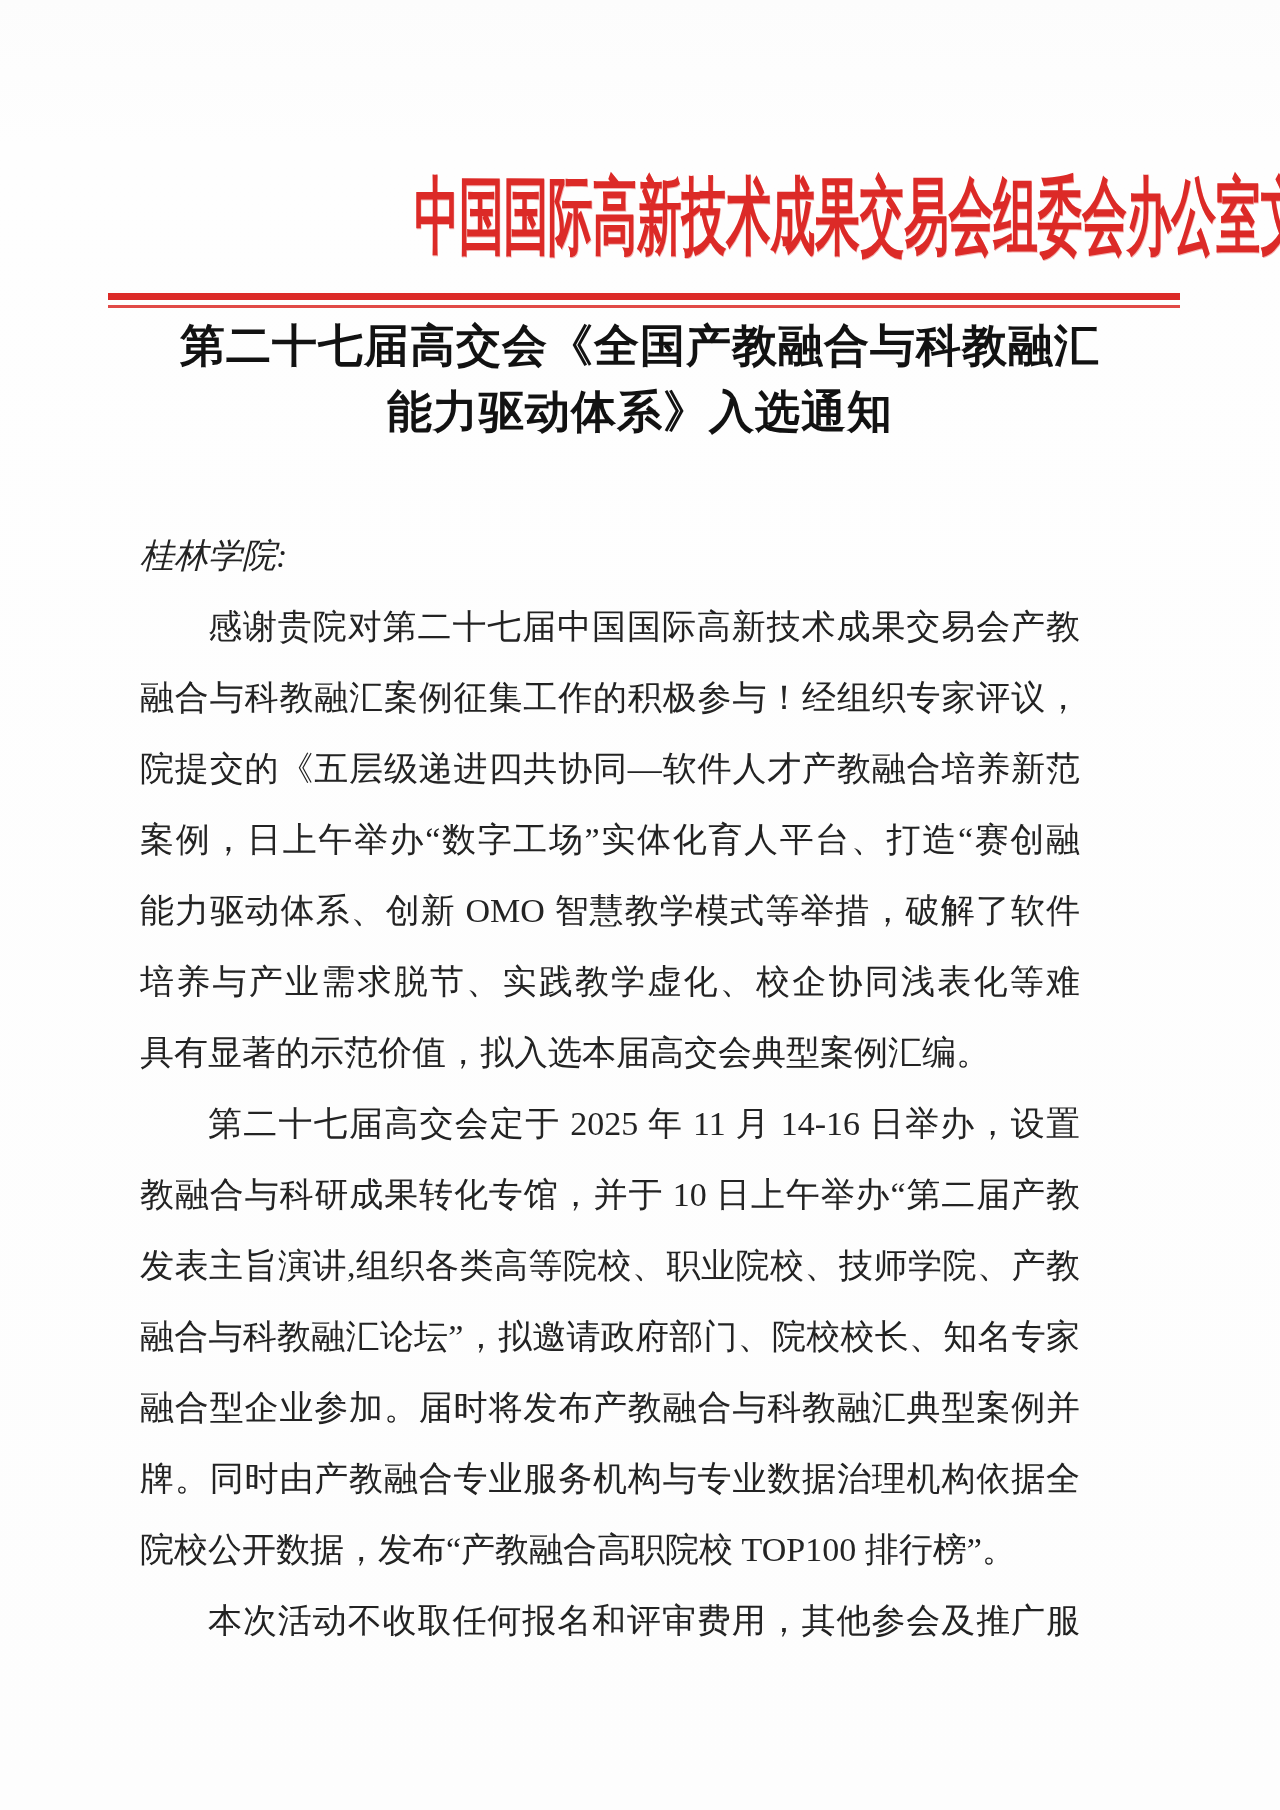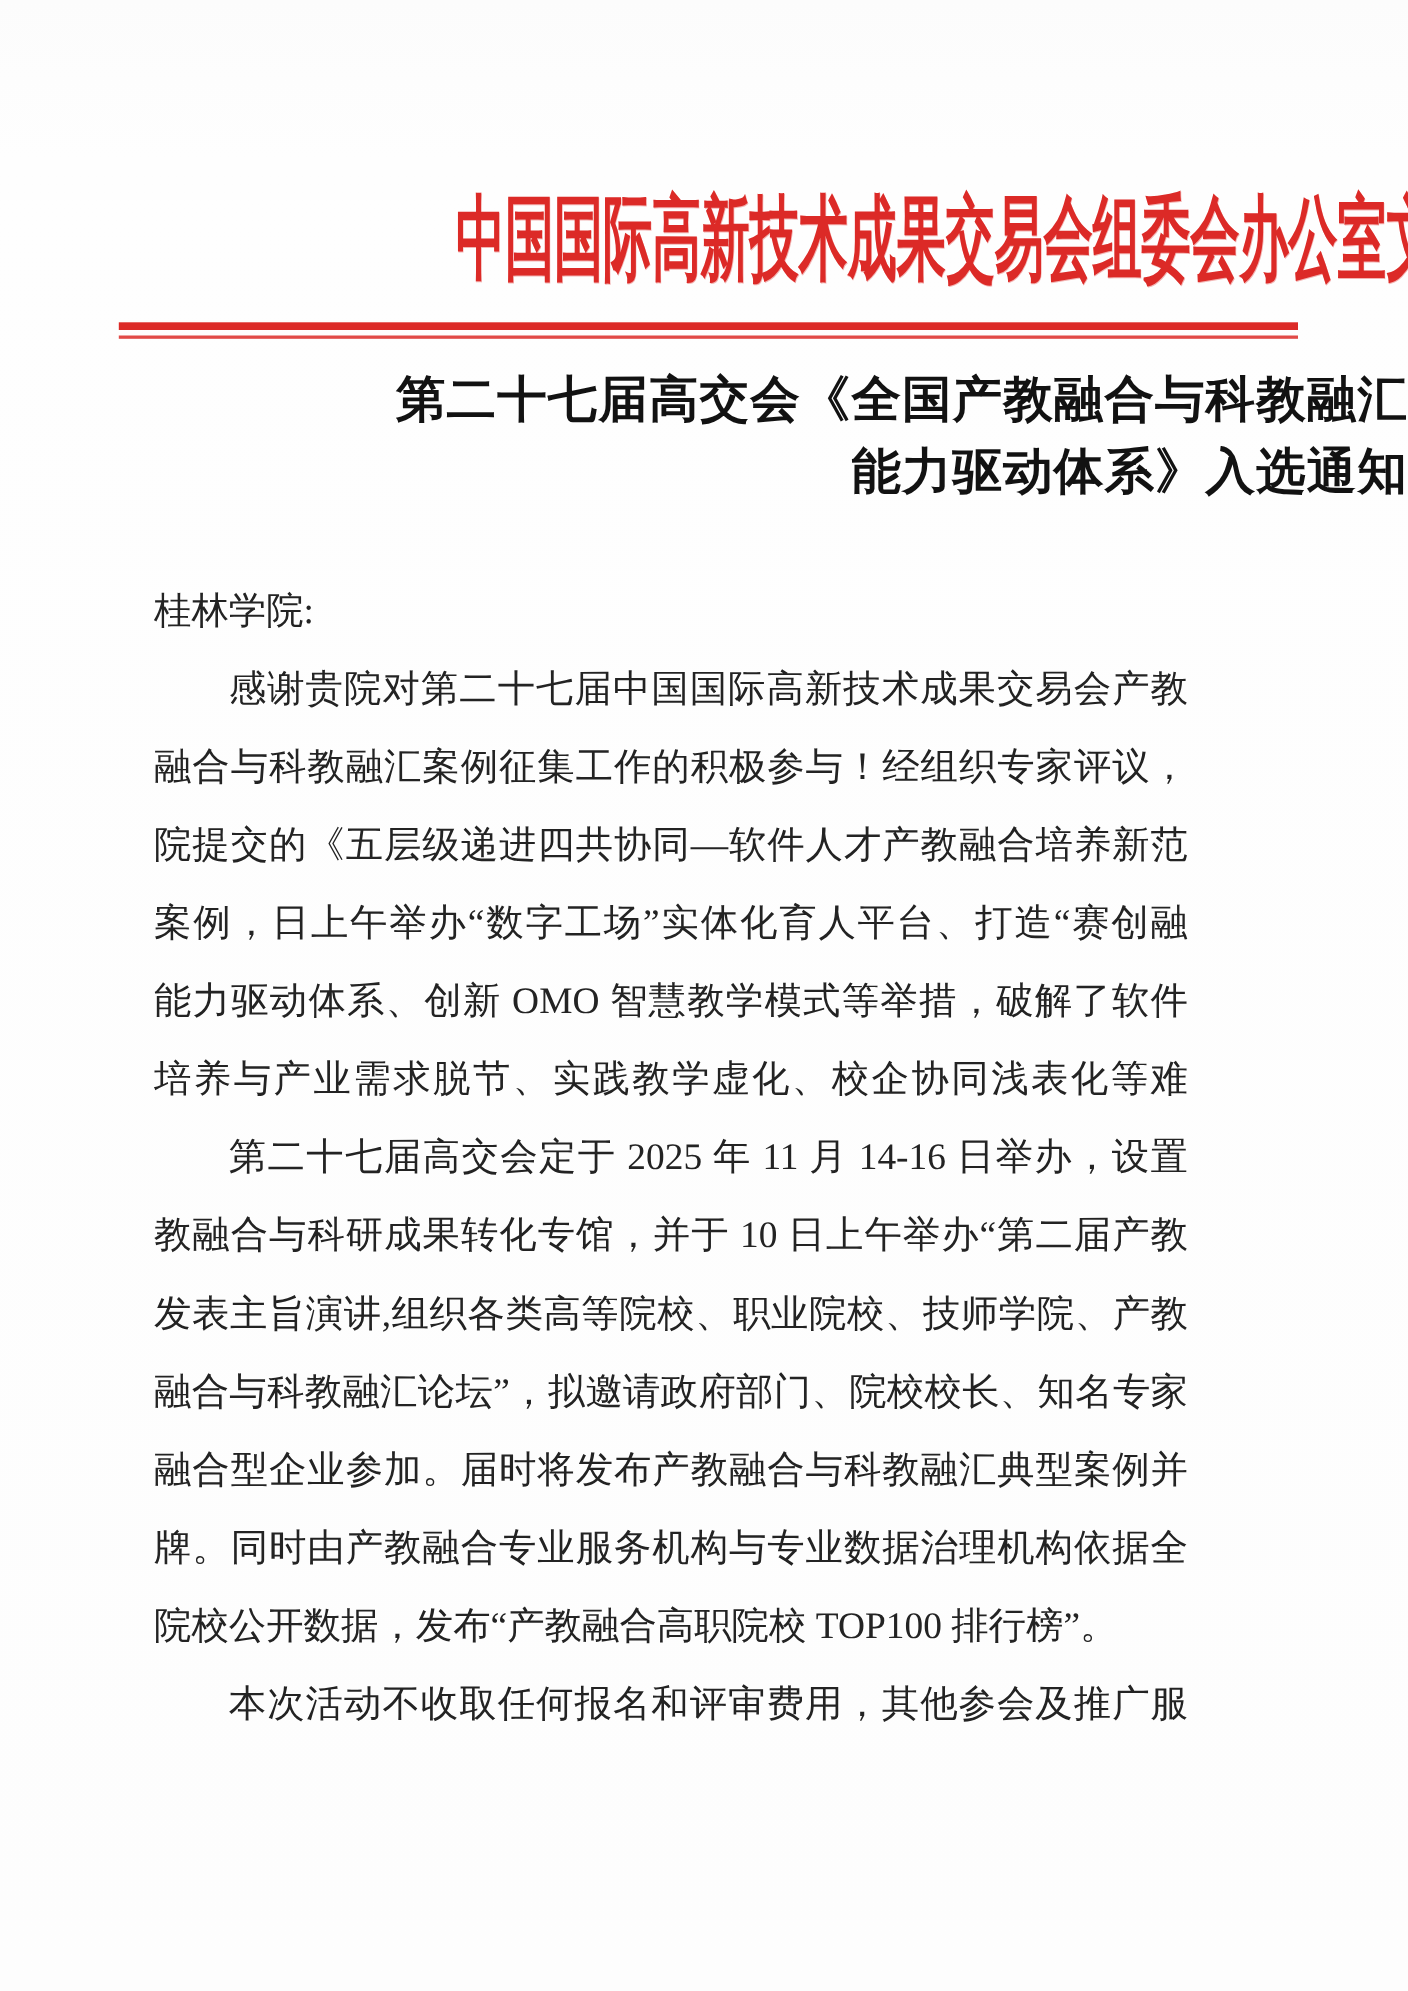--- a/index.html
+++ b/index.html
@@ -39,22 +39,22 @@
   }
   .rule-thin {
     position: absolute; left: 108px; width: 1072px;
     top: 305px; height: 3px;
     background: var(--red, #dc2a27);
     opacity: 0.85;
   }
   
   .doc-title {
     position: absolute;
-    top: 330px; left: 0; width: 100%;
-    text-align: right;
+    top: 313px; left: 0; width: 100%;
+    text-align: center;
     font-weight: bold;
     color: var(--title-ink, #111);
     font-size: 45px;
     line-height: 66px;
     letter-spacing: 1px;
   }
   
   .doc-body {
     position: absolute;
     left: 140px; top: 520px;
@@ -67,20 +67,21 @@
     line-height: 71px;
     text-align: justify;
     text-align-last: justify;
     overflow: hidden;
   }
   .line.last { text-align-last: left; }
   .line.indent { text-indent: 2em; }
   .salutation {
     height: 71px; line-height: 71px;
     text-align: left;
+    font-style: italic;
   }
 </style>
 </head>
 <body style="background: rgb(253, 253, 253);">
 
 <div class="page">
 
   <div class="red-header">
     <span class="red-header-text">中国国际高新技术成果交易会组委会办公室文件</span>
   </div>
@@ -95,20 +96,21 @@
 
   <div class="doc-body">
     <div class="salutation">桂林学院:</div>
     <div>
         <div class="line indent">感谢贵院对第二十七届中国国际高新技术成果交易会产教</div>
         <div class="line">融合与科教融汇案例征集工作的积极参与！经组织专家评议，贵</div>
         <div class="line">院提交的《五层级递进四共协同—软件人才产教融合培养新范式》</div>
         <div class="line">案例，日上午举办“数字工场”实体化育人平台、打造“赛创融合”</div>
         <div class="line">能力驱动体系、创新 OMO 智慧教学模式等举措，破解了软件人才</div>
         <div class="line">培养与产业需求脱节、实践教学虚化、校企协同浅表化等难题，</div>
+        <div class="line last">具有显著的示范价值，拟入选本届高交会典型案例汇编。</div>
         <div class="line indent">第二十七届高交会定于 2025 年 11 月 14-16 日举办，设置产</div>
         <div class="line">教融合与科研成果转化专馆，并于 10 日上午举办“第二届产教</div>
         <div class="line">发表主旨演讲,组织各类高等院校、职业院校、技师学院、产教</div>
         <div class="line">融合与科教融汇论坛”，拟邀请政府部门、院校校长、知名专家</div>
         <div class="line">融合型企业参加。届时将发布产教融合与科教融汇典型案例并授</div>
         <div class="line">牌。同时由产教融合专业服务机构与专业数据治理机构依据全国</div>
         <div class="line last">院校公开数据，发布“产教融合高职院校 TOP100 排行榜”。</div>
         <div class="line indent last">本次活动不收取任何报名和评审费用，其他参会及推广服务</div>
       </div>
   </div>

